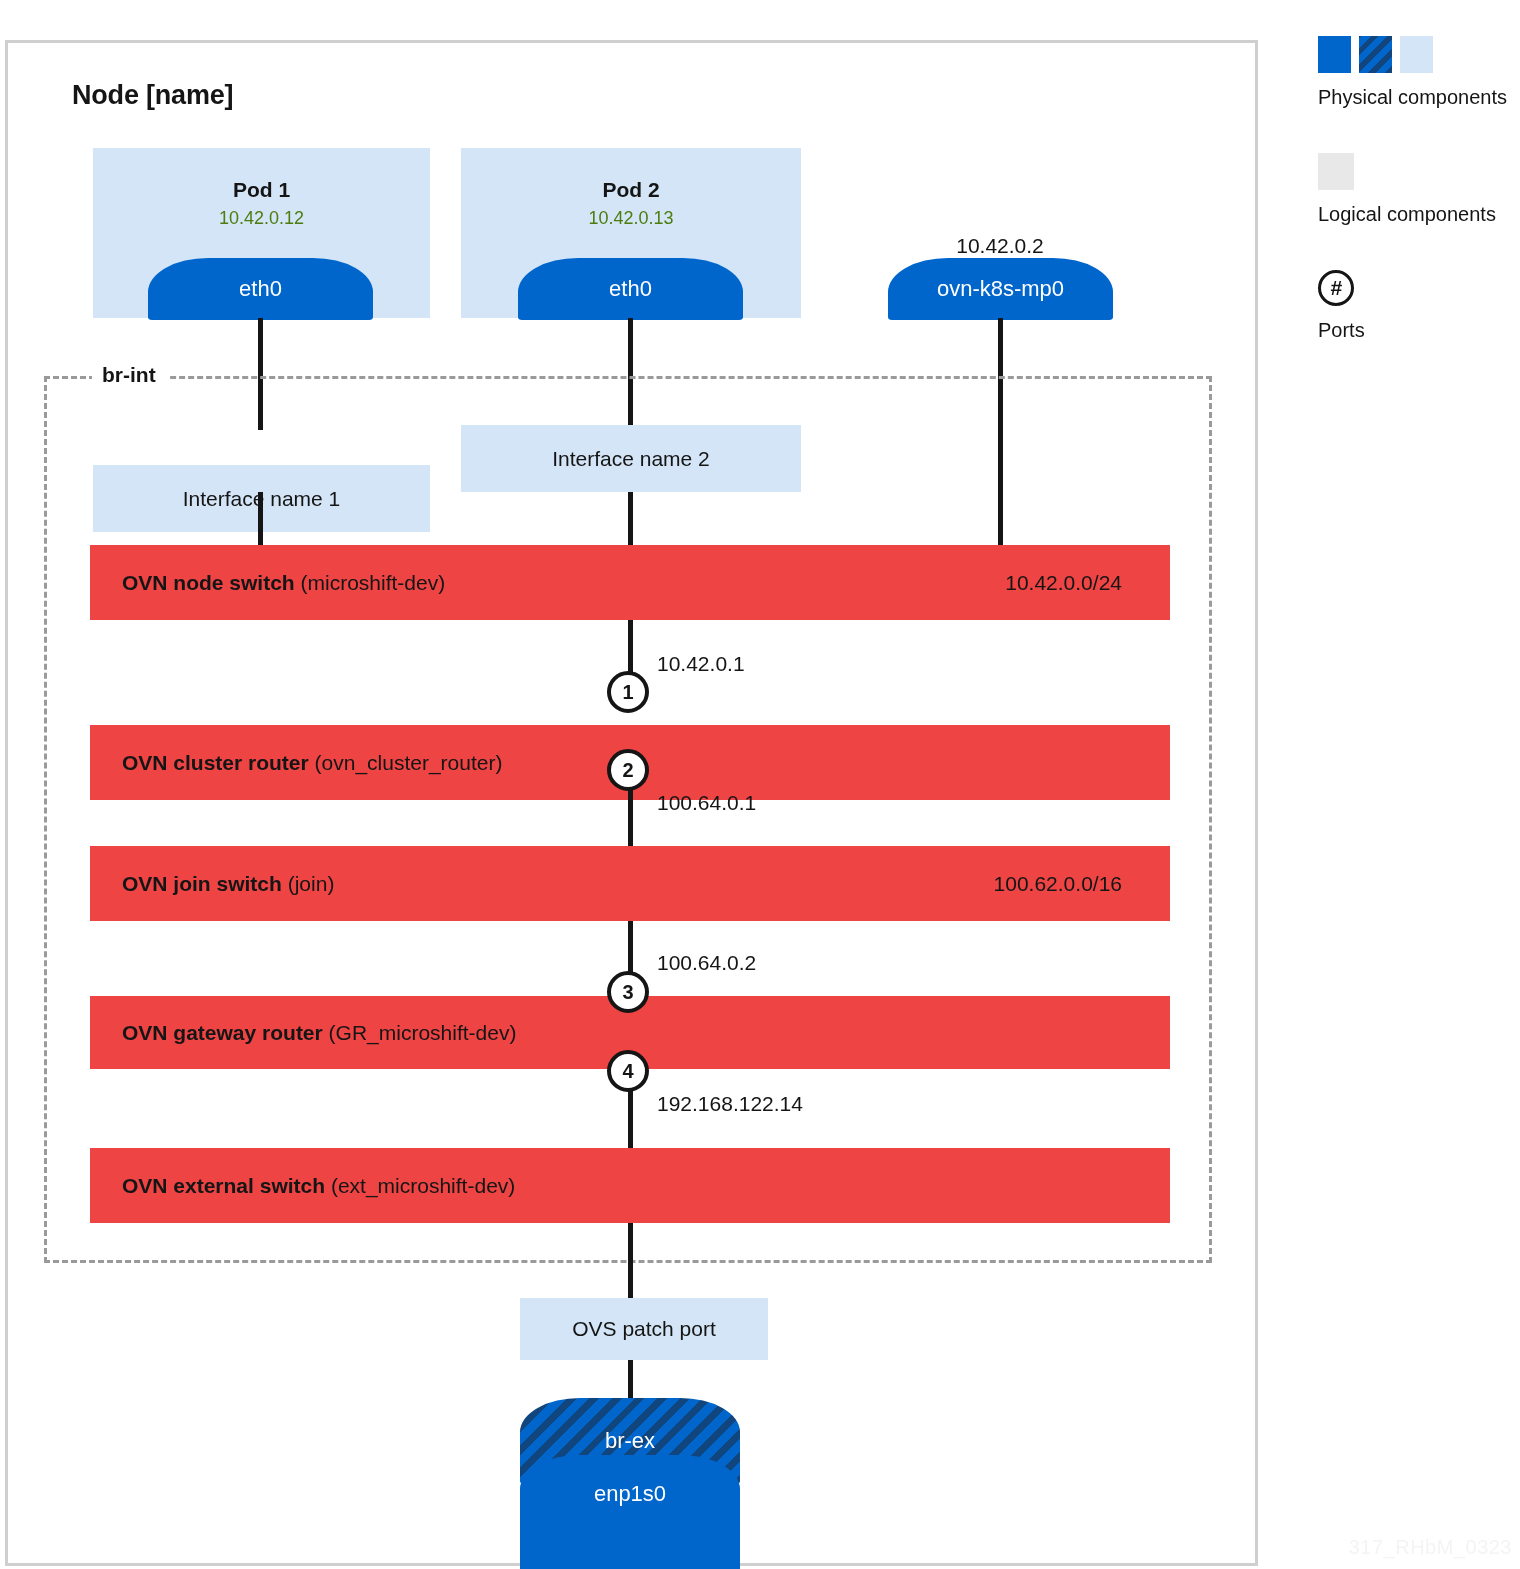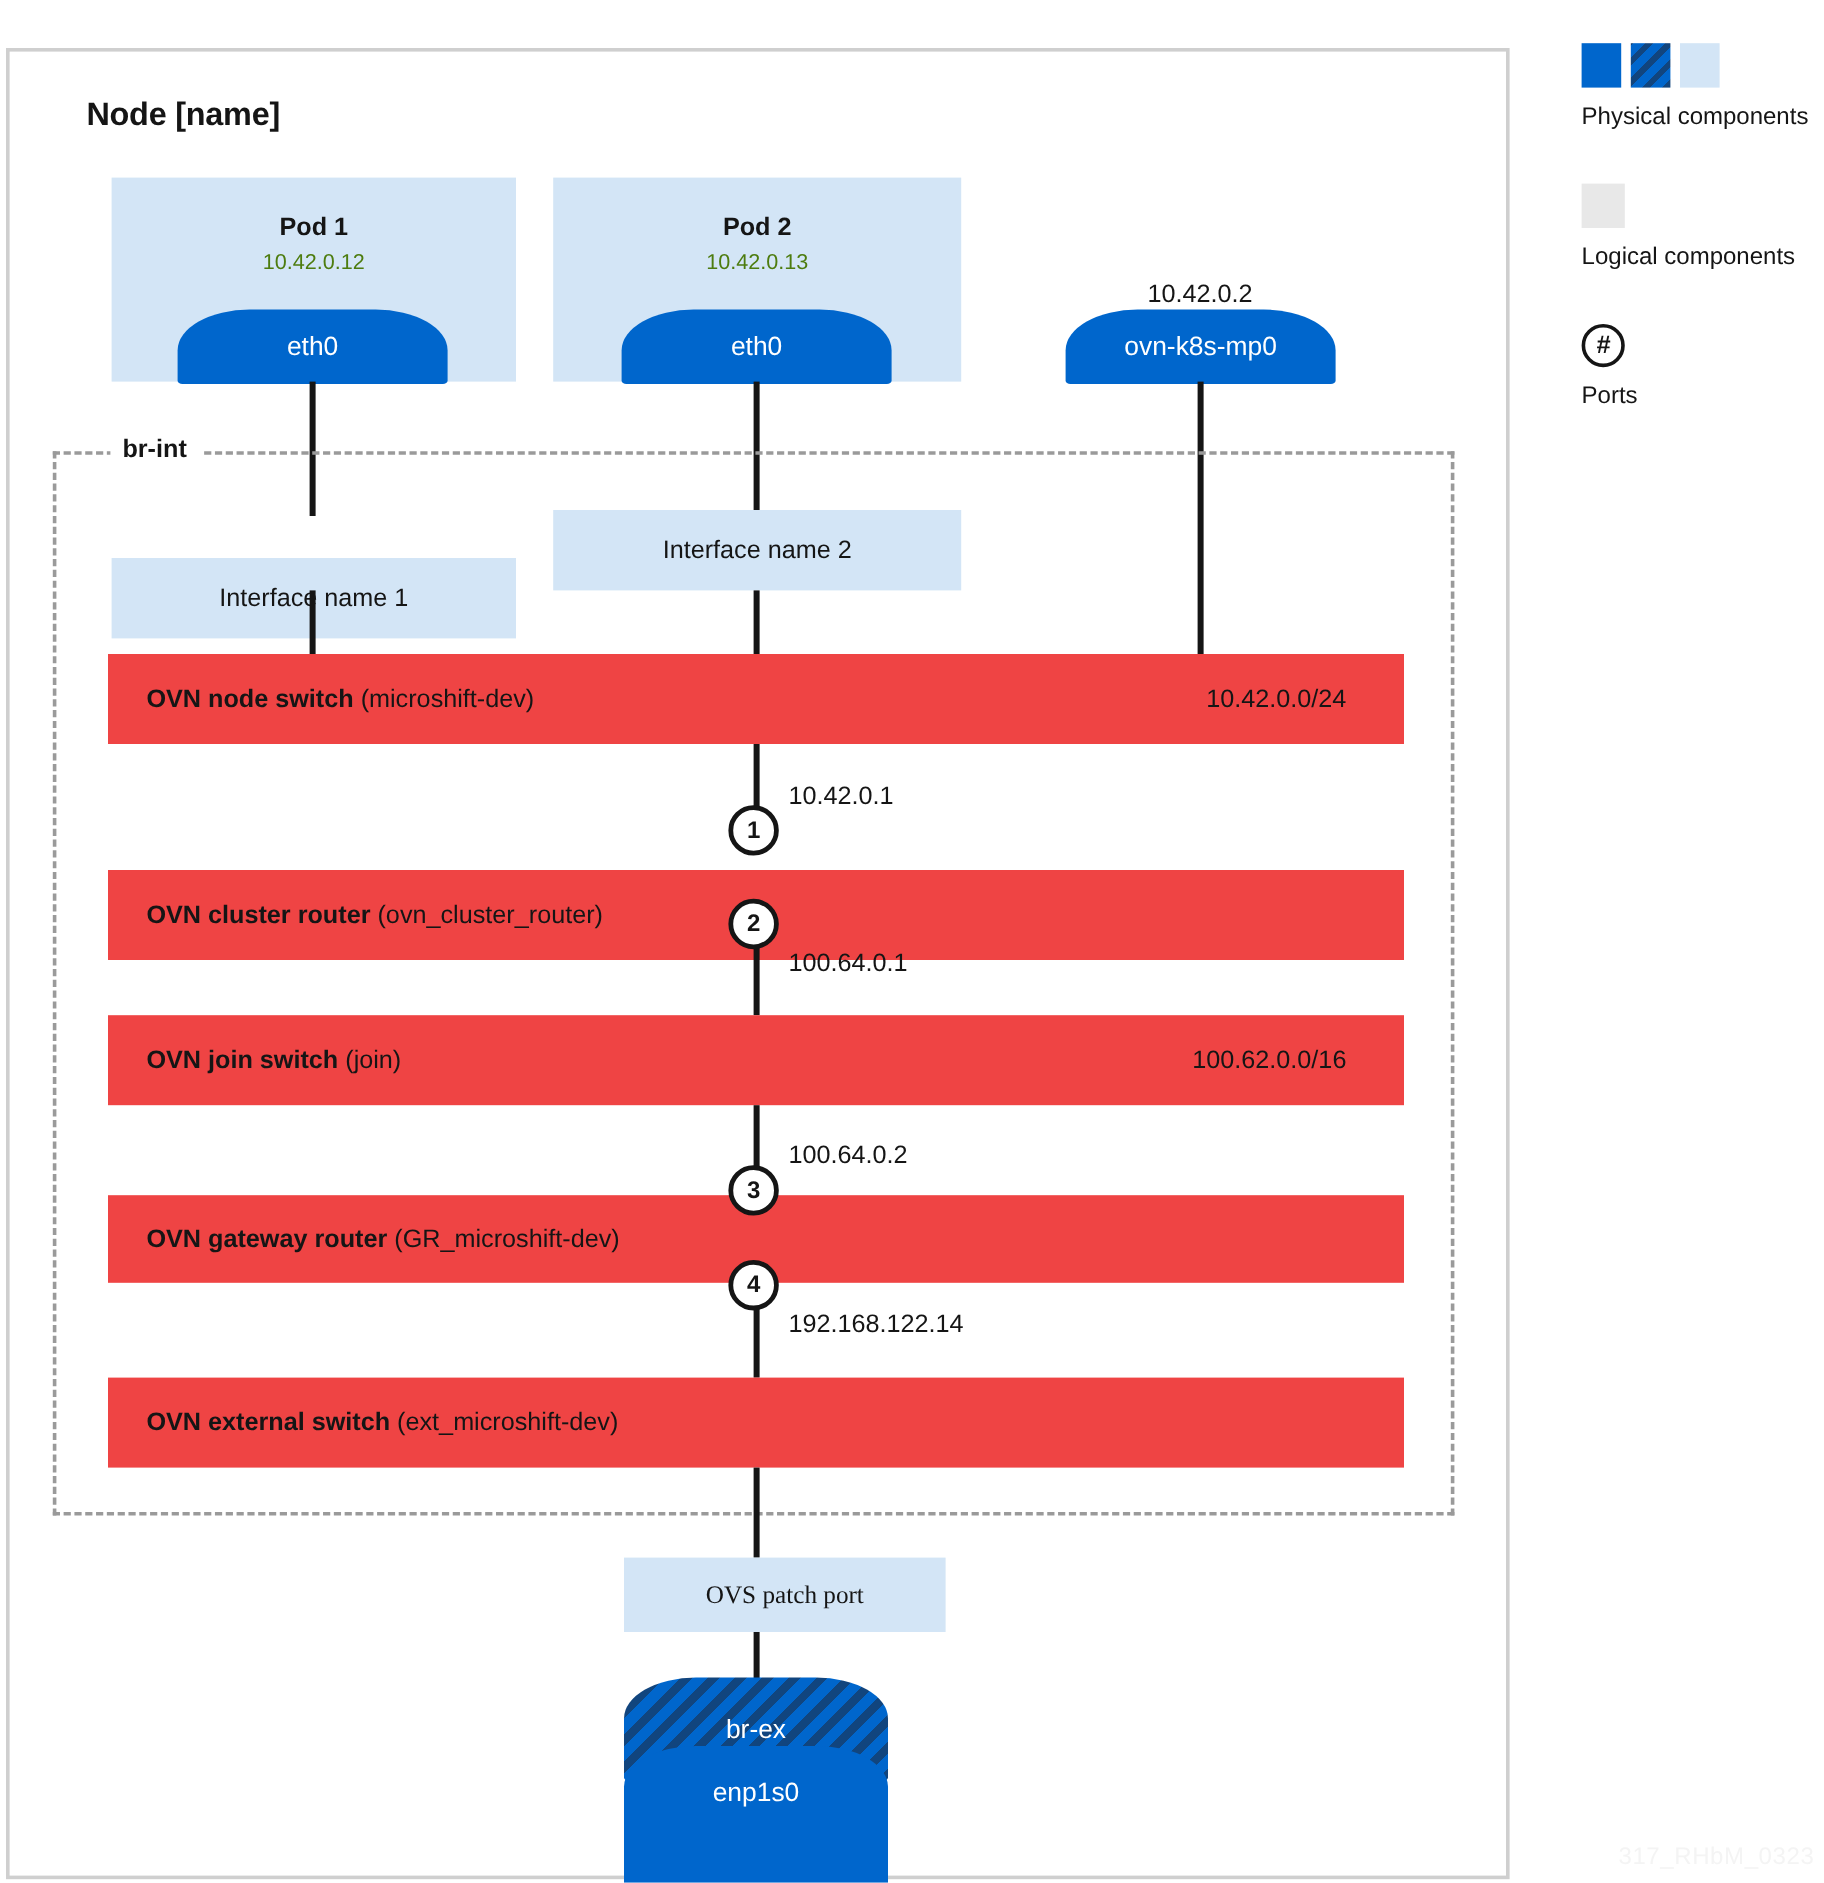--- a/index.html
+++ b/index.html
@@ -292,21 +292,21 @@
 
   <div class="logical-row" style="top:1148px; height:75px;">
     <div class="row-name">
       <b>OVN external switch</b>
       <span class="paren">(ext_microshift-dev)</span>
     </div>
     <div class="row-cidr"></div>
   </div>
 
   <div class="vline" style="left:628px; top:1223px; height:75px;"></div>
-  <div class="iface-box" style="left:520px; top:1298px; width:268px; height:62px;font-family:Liberation Serif, serif;">
+  <div class="iface-box" style="left:520px; top:1298px; width:248px; height:62px;">
     <span>OVS patch port</span>
   </div>
   <div class="vline" style="left:628px; top:1360px; height:48px;"></div>
 
   <div class="dome hatched" style="left:520px; top:1398px; width:220px; height:86px;">
     <span class="dome-label">br-ex</span>
   </div>
   <div class="dome" style="left:520px; top:1455px; width:220px; height:114px; border-radius:60px 60px 0 0 / 34px 34px 0 0; align-items:flex-start; padding-top:26px;">
     <span class="dome-label">enp1s0</span>
   </div>

